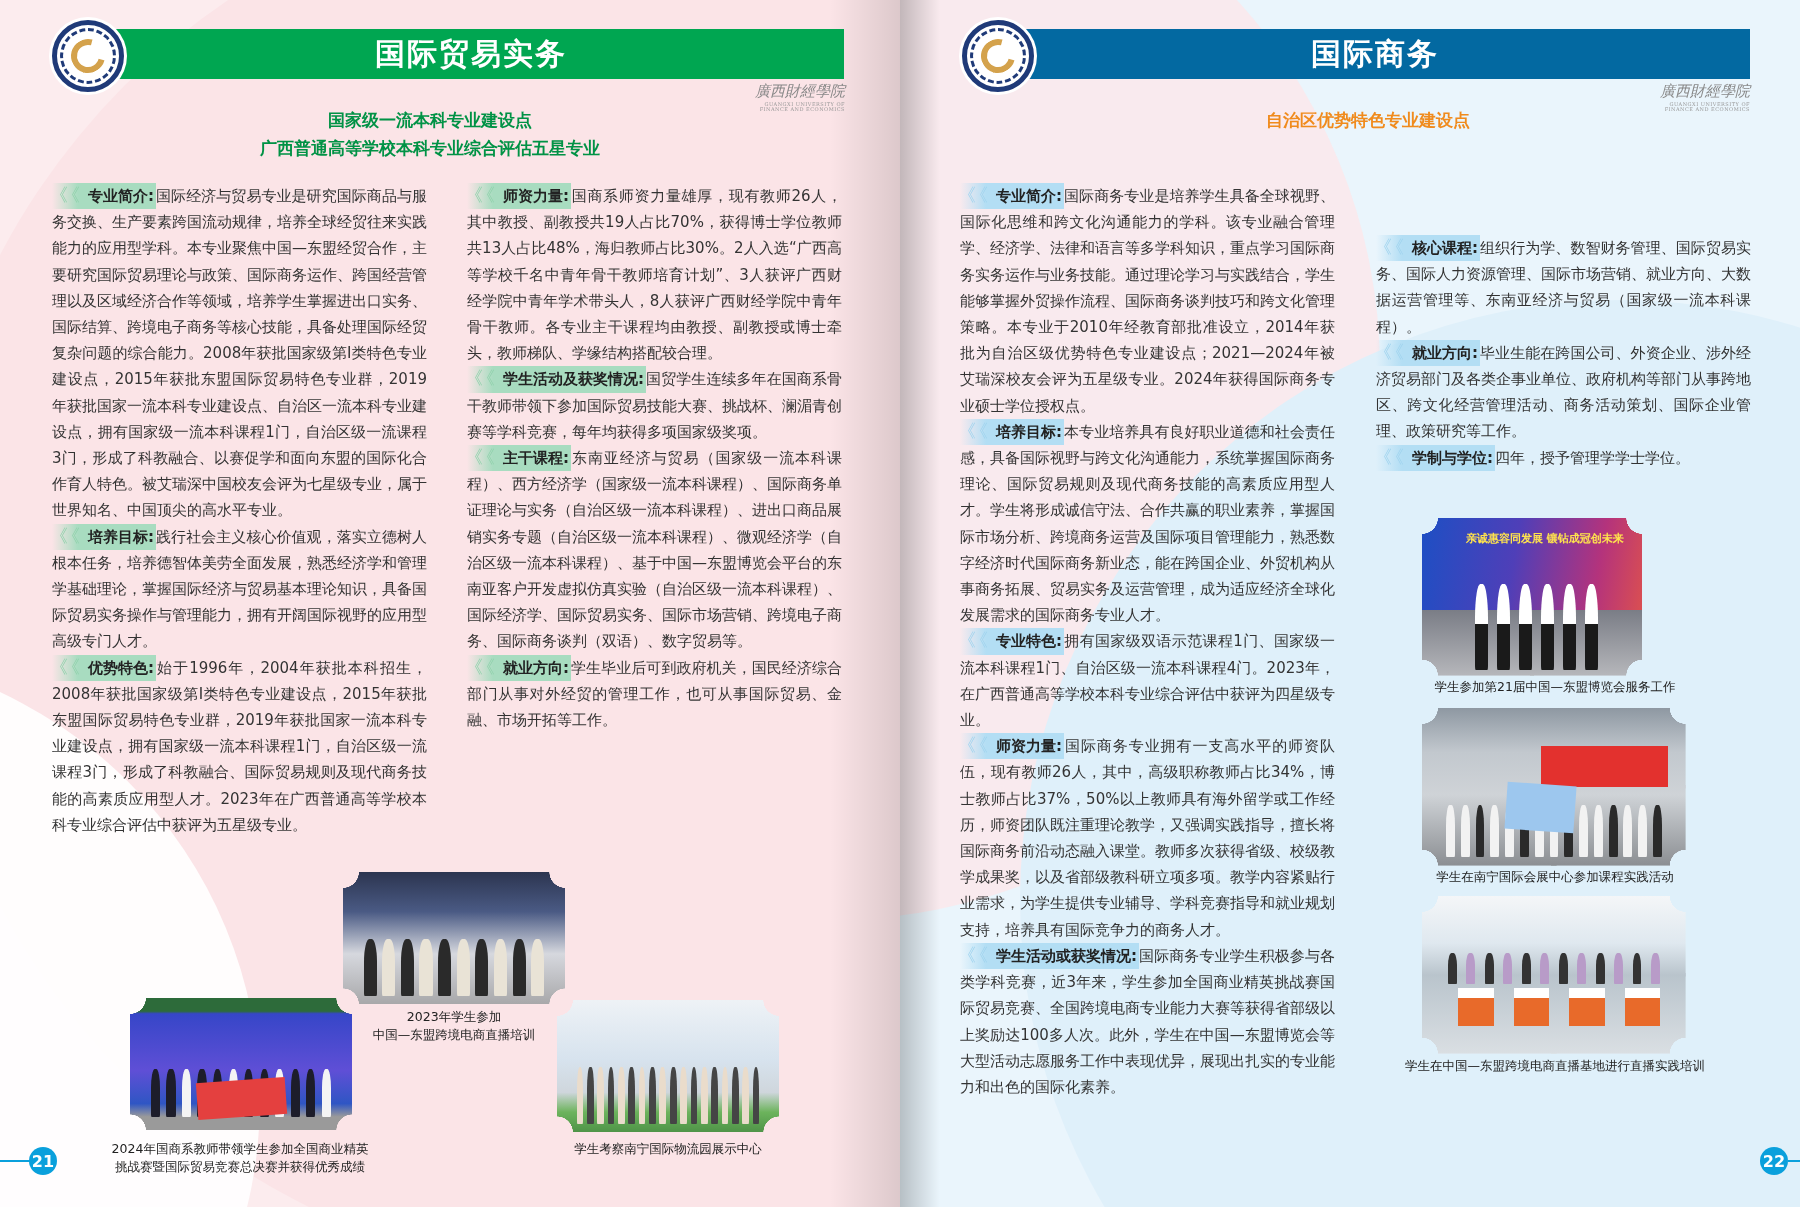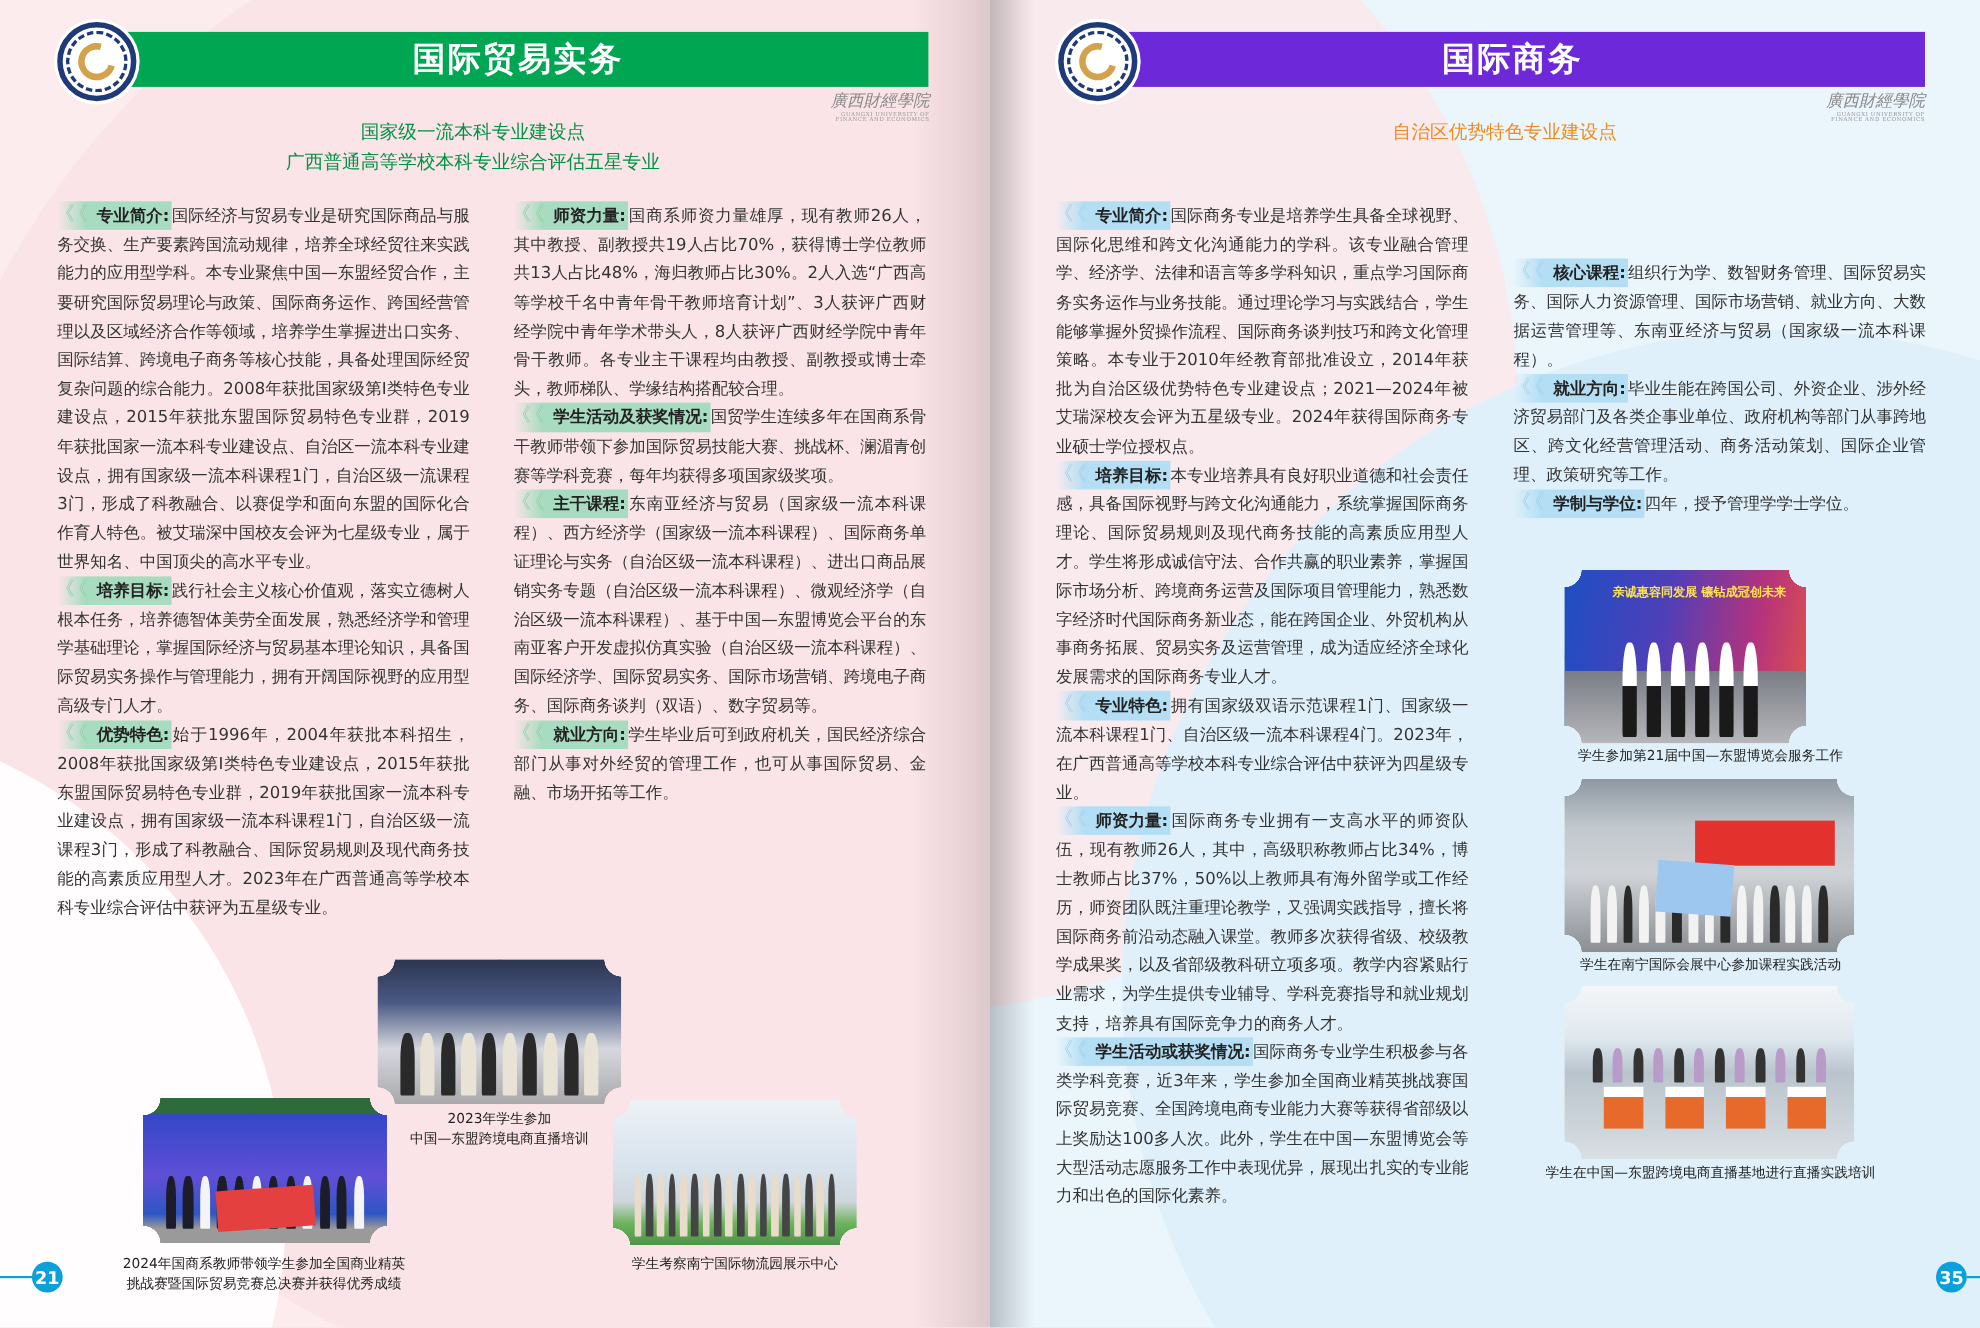--- a/index.html
+++ b/index.html
@@ -16,34 +16,34 @@
   .page-left .deco-a { width:1400px; height:1400px; left:-80px; top:-120px; background:#fbe4e7; }
   .page-left .deco-b { width:900px; height:900px; left:-640px; top:650px; background:#ffffff; opacity:.9; }
   .page-right .deco-c { width:1100px; height:1100px; left:-620px; top:-180px; background:#fde7ea; opacity:.8; }
   .page-right .deco-d { width:1200px; height:1200px; left:120px; top:300px; background:#dff0fa; }
   .gutter-shadow-l { position:absolute; right:0; top:0; width:70px; height:100%; background:linear-gradient(to right, rgba(0,0,0,0), rgba(0,0,0,.12)); }
   .gutter-shadow-r { position:absolute; left:0; top:0; width:40px; height:100%; background:linear-gradient(to left, rgba(0,0,0,0), rgba(0,0,0,.22)); }
 
   
   .header { position:absolute; top:29px; height:50px; display:flex; align-items:center; justify-content:center; color:#fff; font-weight:bold; font-size:30px; letter-spacing:2px; }
   .page-left .header { left:98px; width:746px; background:#00a651; }
-  .page-right .header { left:1000px; left:100px; width:750px; background:#6d28d9; }
+  .page-right .header { left:1000px; left:100px; width:750px; background:#0369a1; }
 
   .logo { position:absolute; top:20px; width:72px; height:72px; border-radius:50%; background:#fff; border:5px solid #1f3a78; display:flex; align-items:center; justify-content:center; box-shadow:0 0 0 3px #fff; z-index:2; }
   .logo::before { content:""; position:absolute; inset:3px; border-radius:50%; border:3px dashed #1f3a78; }
   .logo-mark { width:34px; height:34px; border-radius:50%; border:6px solid #d4a24c; border-right-color:transparent; transform:rotate(-30deg); }
   .page-left .logo { left:52px; }
   .page-right .logo { left:62px; }
 
   .signature { position:absolute; top:84px; width:110px; text-align:right; font-family:"DejaVu Serif", serif; font-style:italic; color:#888; font-size:15px; line-height:1; }
   .signature small { display:block; font-size:5px; font-style:normal; letter-spacing:.5px; margin-top:3px; color:#999; }
   .page-left .signature { left:735px; }
   .page-right .signature { left:740px; }
 
-  .subtitles { position:absolute; top:106px; left:0; width:100%; text-align:center; font-weight:normal; font-size:17px; line-height:28px; }
+  .subtitles { position:absolute; top:106px; left:0; width:100%; text-align:center; font-weight:bold; font-size:17px; line-height:28px; }
   .page-left .subtitles { color:#009245; padding-right:40px; }
   .page-right .subtitles { color:#f08b1d; padding-left:36px; }
 
   
   .col { position:absolute; top:183px; width:375px; font-size:15px; line-height:26.2px; color:#333; text-align:justify; }
   .page-left .col-1 { left:52px; }
   .page-left .col-2 { left:467px; }
   .page-right .col-1 { left:60px; }
   .page-right .col-2 { left:476px; }
 
@@ -337,17 +337,17 @@
         </div>
       <div class="desks">
           <span></span>
           <span></span>
           <span></span>
           <span></span>
         </div>
     </div>
     <div class="caption" style="left:480px; top:1057px; width:350px;">学生在中国—东盟跨境电商直播基地进行直播实践培训</div>
 
-    <div class="page-num">35</div>
+    <div class="page-num">22</div>
     <div class="page-num-line"></div>
   </div>
 
 </div>
 
 </body></html>

